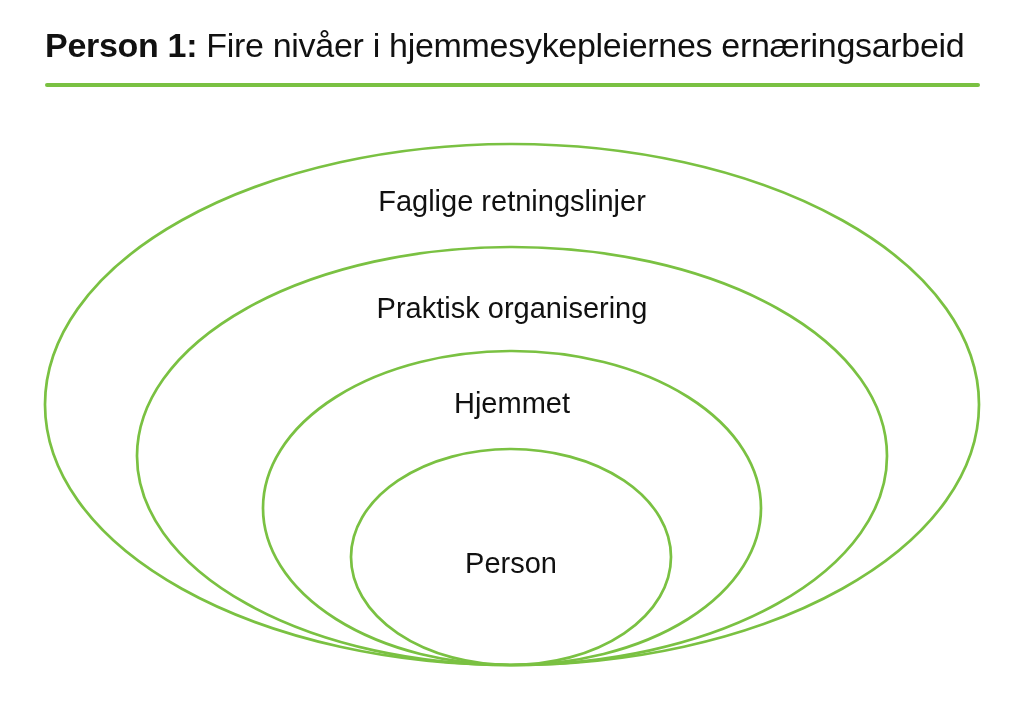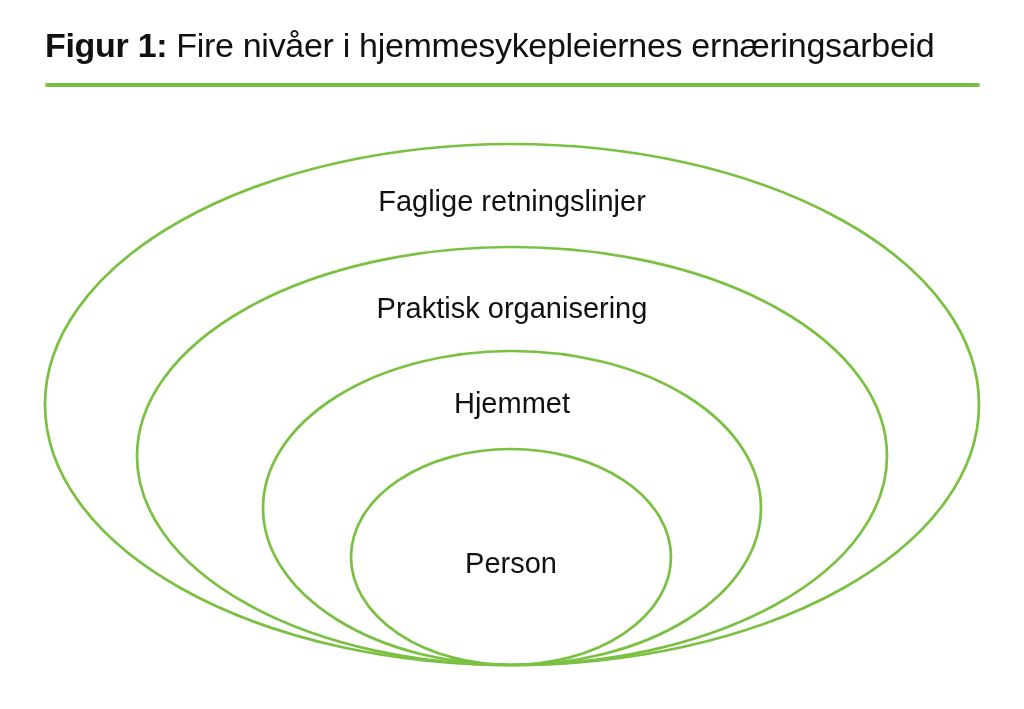--- a/index.html
+++ b/index.html
@@ -44,21 +44,21 @@
     font-size: 29px;
     text-anchor: middle;
   }
 </style>
 </head>
 <body>
 
 <div class="page">
 
   <div class="figure-title">
-    <span class="prefix">Figur 1:</span><span>Fire nivåer i hjemmesykepleiernes ernæringsarbeid</span>
+    <span class="prefix">Person 1:</span><span>Fire nivåer i hjemmesykepleiernes ernæringsarbeid</span>
   </div>
 
   <div class="title-underline"></div>
 
   <svg class="diagram" width="1024" height="709" viewBox="0 0 1024 709">
 
     <ellipse cx="512" cy="404.5" rx="467" ry="260.5" fill="none" stroke-width="2.7" stroke="#7AC142"></ellipse>
 
     <ellipse cx="512" cy="456" rx="375" ry="209" fill="none" stroke-width="2.7" stroke="#7AC142"></ellipse>
 

